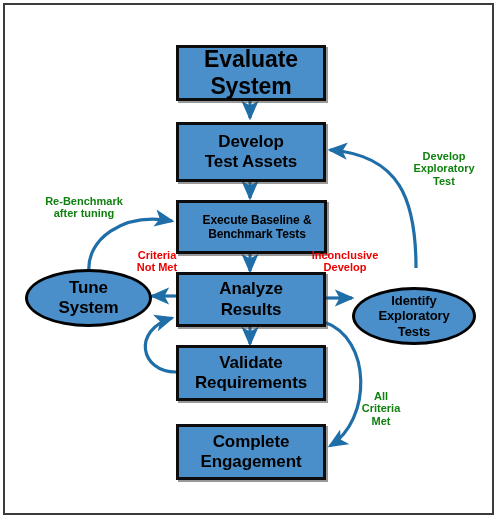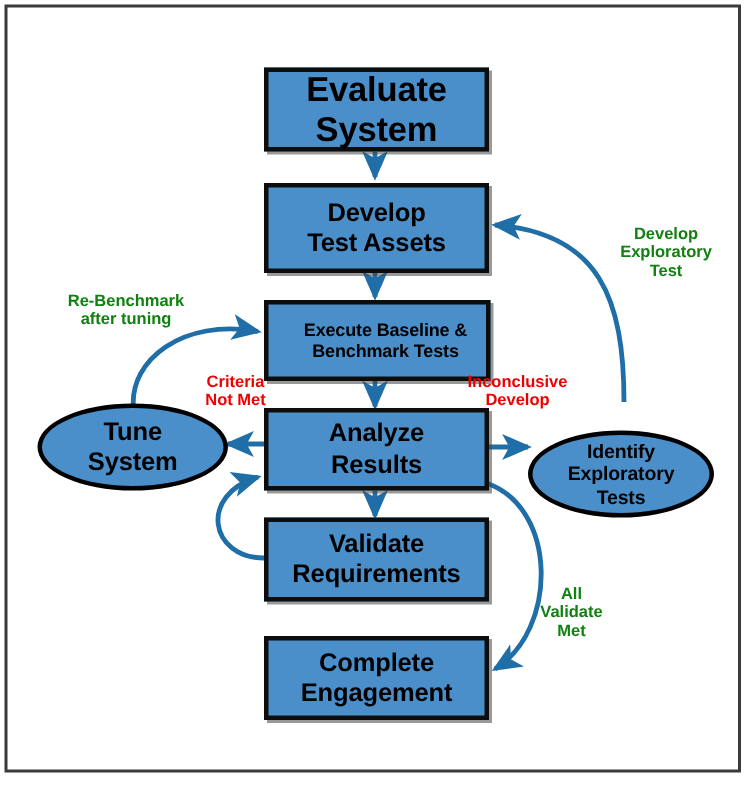--- a/index.html
+++ b/index.html
@@ -156,15 +156,15 @@
 Not Met</div>
 
   <div class="edge-label lbl-red" style="left:303px; top:249px; width:84px;">Inconclusive
 Develop</div>
 
   <div class="edge-label lbl-green" style="left:402px; top:150px; width:84px;">Develop
 Exploratory
 Test</div>
 
   <div class="edge-label lbl-green" style="left:353px; top:390px; width:56px;">All
-Validate
+Criteria
 Met</div>
 </div>
 
 </body></html>

